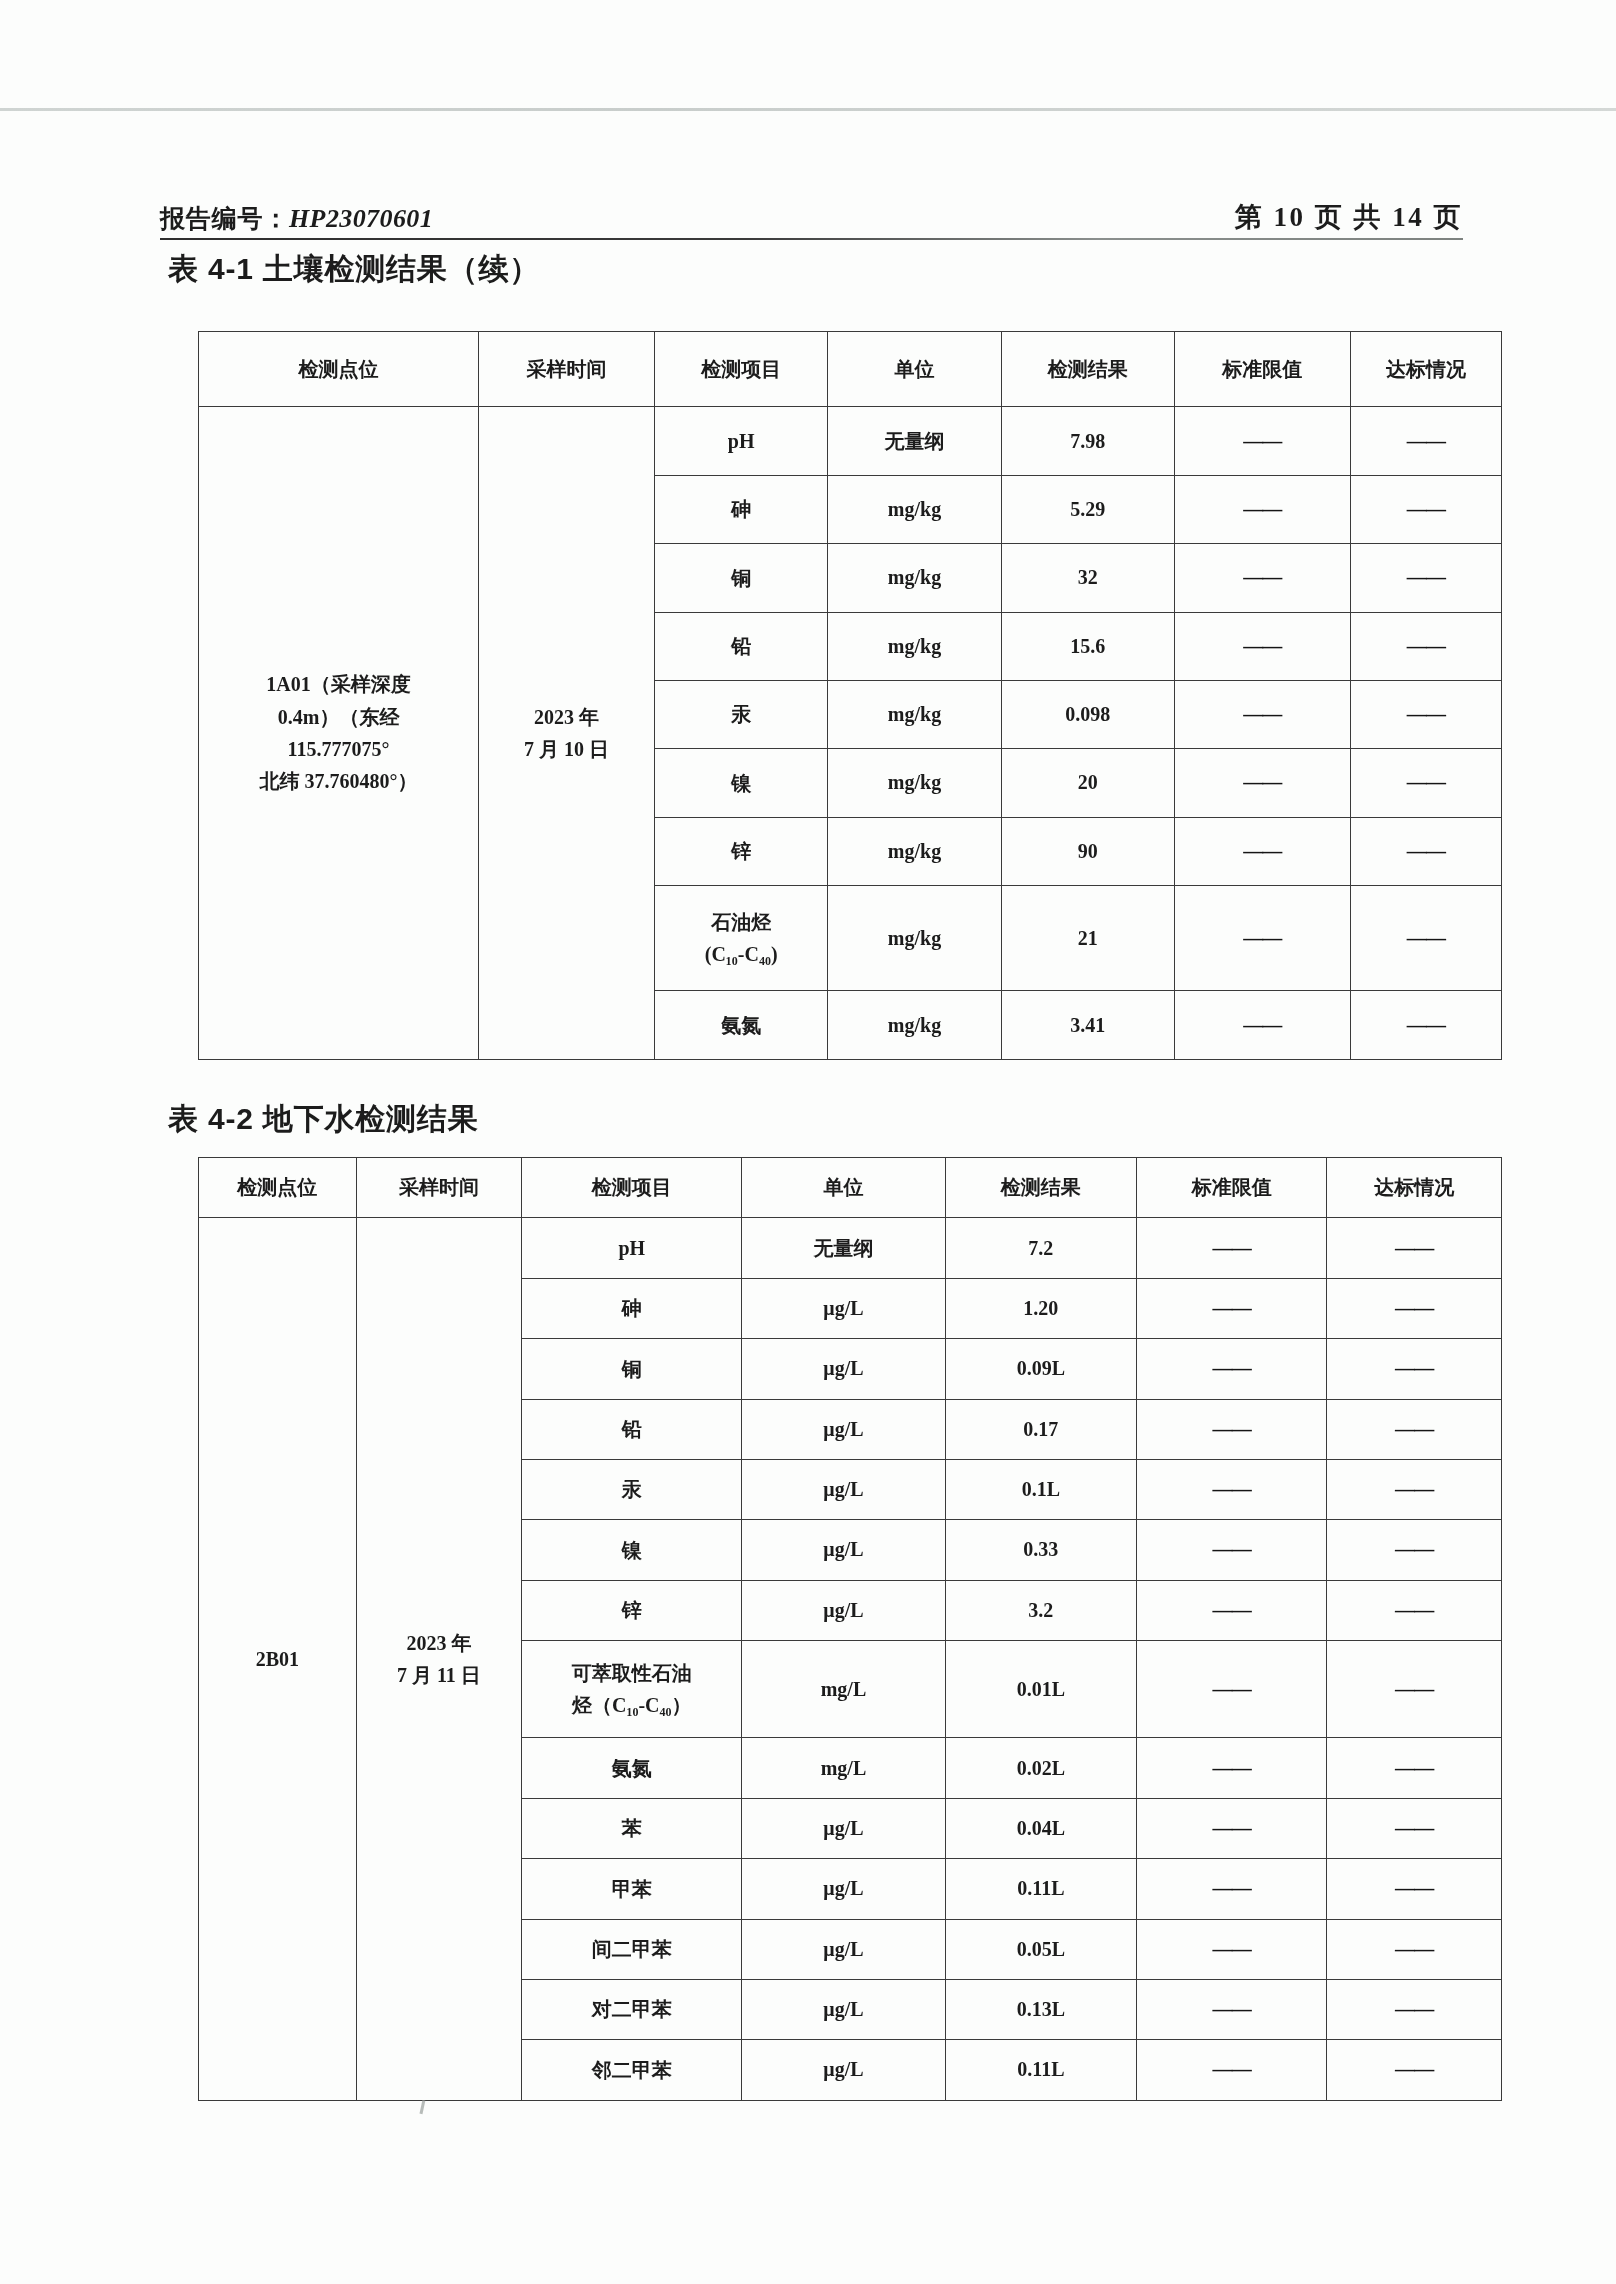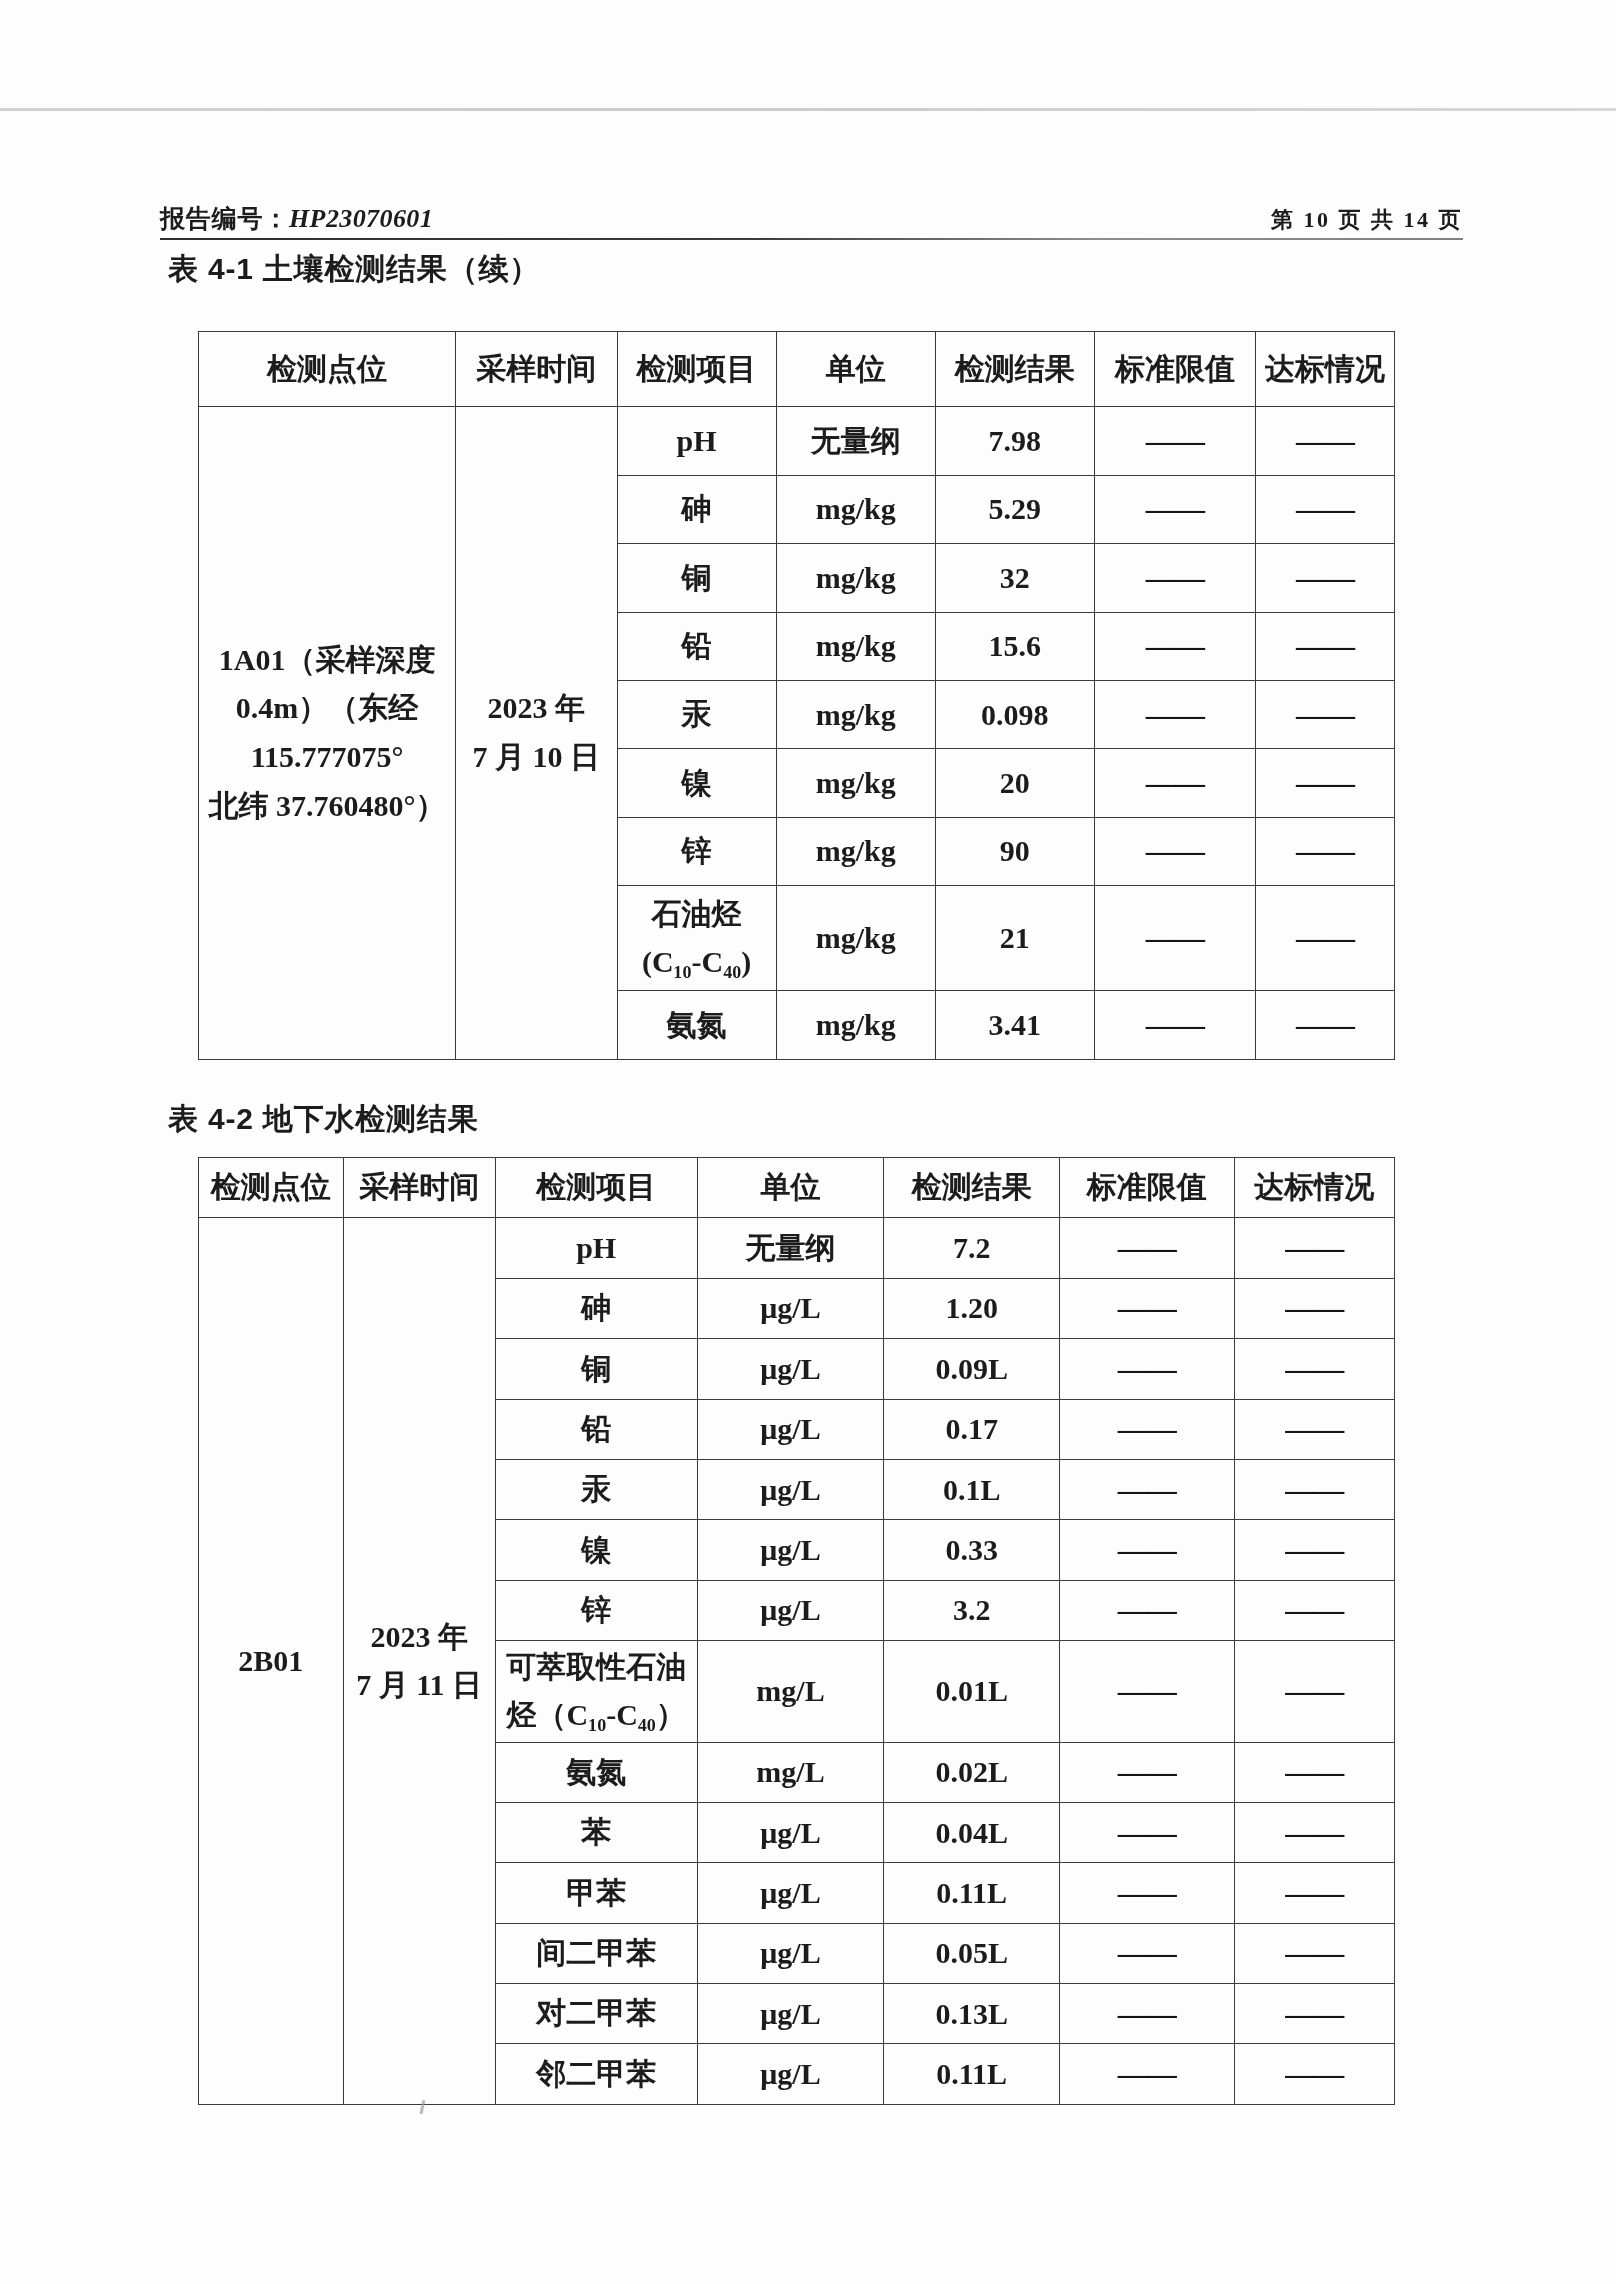--- a/index.html
+++ b/index.html
@@ -26,33 +26,33 @@
   }
   .report-no-wrap{
     font-family:"Liberation Sans","DejaVu Sans",sans-serif;
     font-weight:700;font-size:25px;letter-spacing:0.8px;
   }
   .report-no-value{
     font-family:"Liberation Serif","DejaVu Serif",serif;
     font-style:italic;font-weight:700;font-size:26px;letter-spacing:0.4px;
   }
   .page-info{
-    font-size:22px;font-weight:600;letter-spacing:2.5px;
+    font-size:27px;font-weight:600;letter-spacing:2.5px;
   }
   .table-title{
     position:absolute;left:168px;
     font-family:"Liberation Sans","DejaVu Sans",sans-serif;
     font-weight:700;font-size:30px;letter-spacing:0.8px;margin:0;
   }
   #title-1{top:249px;}
   #title-2{top:1099px;}
   table.report{
-    position:absolute;left:198px;width:1197px;
+    position:absolute;left:198px;width:1304px;
     border-collapse:collapse;table-layout:fixed;
-    font-size:30px;
+    font-size:20px;
   }
   #table-1{top:331px;}
   #table-2{top:1157px;}
   table.report th,table.report td{
     border:1.7px solid #3a3a3a;
     text-align:center;vertical-align:middle;
     padding:1.7px 5px;
     font-weight:600;
     overflow:hidden;
   }

